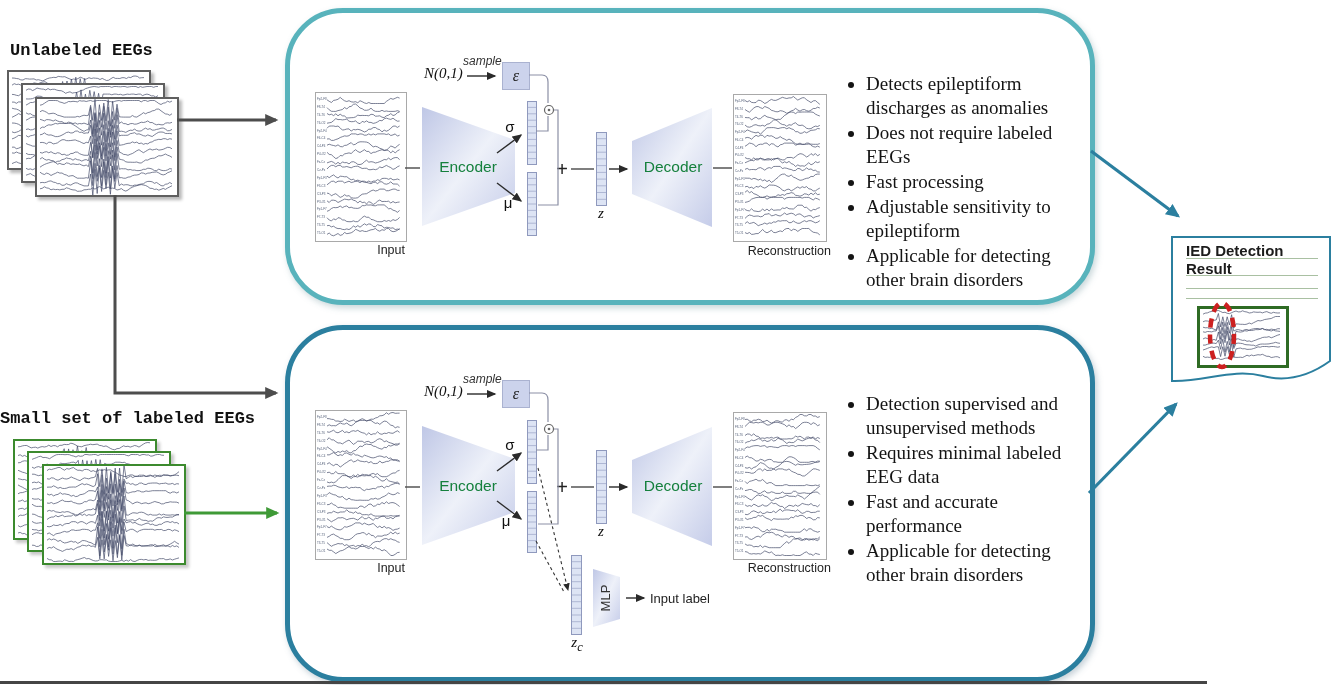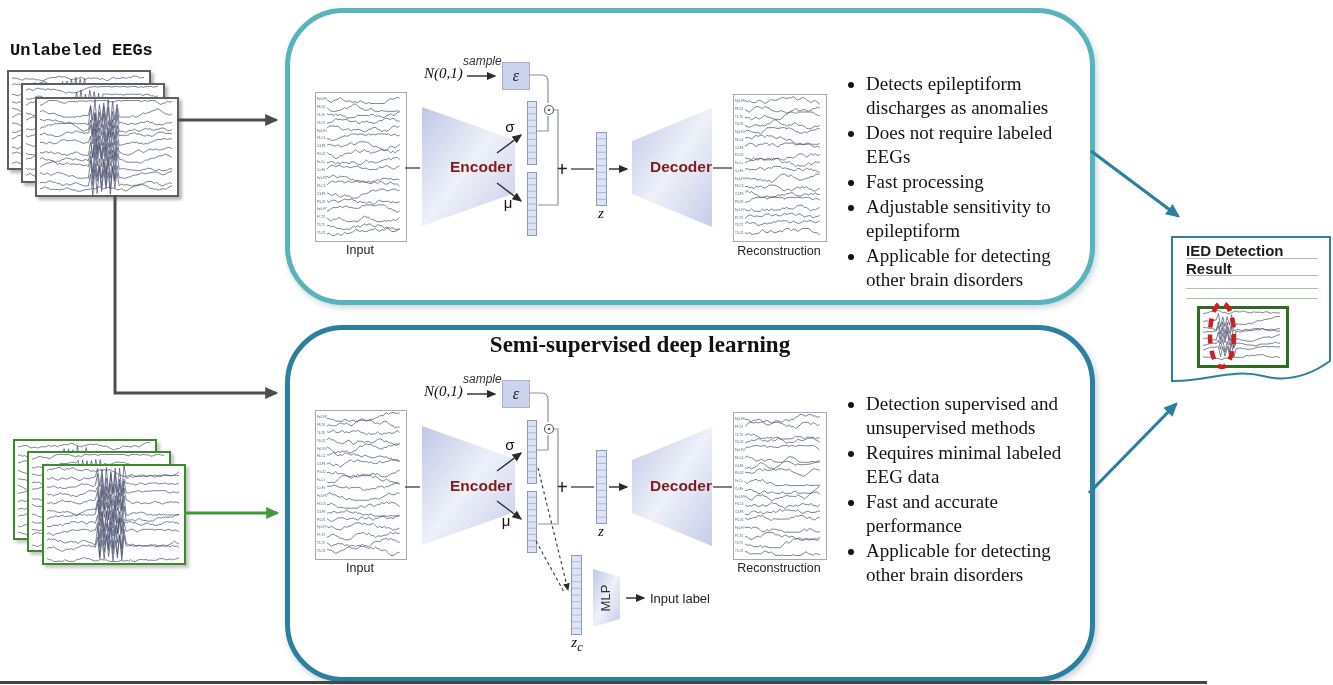--- a/index.html
+++ b/index.html
@@ -15,29 +15,29 @@
   .box-title{position:absolute;font-family:"Liberation Serif",serif;font-weight:bold;
              font-size:23px;color:#111;text-align:center;}
   .side-title{position:absolute;font-family:Liberation Mono, monospace;font-weight:bold;
               font-size:17px;color:#111;white-space:nowrap;}
   
   .eeg-card{position:absolute;background:#fff;}
   .card-gray{border:2px solid #5f5f5f;box-shadow:3px 3px 3px rgba(0,0,0,.28);}
   .card-green{border:2px solid var(--green_border);box-shadow:3px 3px 3px rgba(0,0,0,.22);}
   
   .eeg-panel{position:absolute;background:#fff;border:1px solid #a9a9a9;}
-  .panel-label{position:absolute;font-size:12.5px;color:#222;text-align:center;}
+  .panel-label{position:absolute;font-size:12.5px;color:#222;text-align:right;}
   
   .mathit{font-family:"Liberation Serif",serif;font-style:italic;}
   .sym{position:absolute;color:#111;text-align:center;}
   .eps-box{position:absolute;width:26px;height:26px;background:var(--epsilon_fill);
            border:1px solid #aab2d0;display:flex;align-items:center;justify-content:center;
            font-family:"Liberation Serif",serif;font-style:italic;font-size:16px;color:#222;}
   .small-note{position:absolute;font-size:12px;color:#333;font-style:italic;}
-  .codec-label{position:absolute;font-size:15.5px;color:#7f1d1d;text-align:right;font-weight:bold;}
+  .codec-label{position:absolute;font-size:15.5px;color:#15803d;text-align:center;}
   .plus{position:absolute;font-size:20px;color:#222;width:20px;text-align:center;}
   
   .bullets{position:absolute;font-family:"Liberation Serif",serif;font-size:19px;
            line-height:1.26;color:#141414;}
   .bullets ul{margin:0;padding-left:20px;}
   .bullets li{margin:0 0 1px 0;}
   
   #result-doc{position:absolute;left:1168px;top:233px;width:166px;height:162px;}
   .doc-line{position:absolute;height:1px;background:#a9c0a2;}
   .doc-text{position:absolute;font-size:15px;font-weight:600;color:#1c1c1c;}
@@ -56,20 +56,21 @@
   .dark-conn{stroke:#555;stroke-width:1.5;fill:none;}
   .arrow-sm{stroke:#2a2a2a;stroke-width:1.4;fill:none;}
   .mlp-text{font-family:"Liberation Sans",sans-serif;font-size:13px;fill:#333;}
 </style>
 </head>
 <body>
 
 <div id="stage">
 
   <div class="side-title" style="left:10px;top:41px;">Unlabeled EEGs</div>
+  <div class="side-title" style="left:0px;top:409px;">Small set of labeled EEGs</div>
 
   <div class="eeg-card card-gray" style="left:7px;top:70px;width:140px;height:96px;z-index:1;">
     <svg width="140" height="96">
         <polyline points="3.0,6.0 5.2,6.1 7.4,6.5 9.6,6.8 11.8,7.9 14.0,8.0 16.2,6.7 18.4,6.8 20.6,7.1 22.8,7.0 25.0,6.9 27.2,8.0 29.4,7.7 31.6,8.3 33.8,8.9 36.0,7.8 38.2,6.7 40.4,6.0 42.6,5.7 44.8,5.3 47.0,5.6 49.2,4.4 51.4,4.7 53.6,4.9 55.8,4.7 58.0,5.8 60.2,6.7 62.4,7.6 64.6,7.0 66.8,7.4 69.0,6.6 71.2,5.2 73.4,6.0 75.6,7.5 77.8,6.8 80.0,5.7 82.2,6.5 84.4,6.0 86.6,6.2 88.8,6.4 91.0,7.5 93.2,6.4 95.4,7.5 97.6,8.5 99.8,8.2 102.0,6.6 104.2,5.3 106.4,6.4 108.6,6.4 110.8,6.5 113.0,5.7 115.2,5.7 117.4,6.5 119.6,5.2 121.8,5.6 124.0,4.2 126.2,4.0 128.4,4.4 130.6,6.0 132.8,5.7 135.0,5.6" fill="none" stroke="#434a68" stroke-width="0.7"></polyline>
         <polyline points="3.0,13.2 5.2,11.7 7.4,12.5 9.6,12.2 11.8,13.0 14.0,12.4 16.2,12.6 18.4,12.1 20.6,13.2 22.8,12.1 25.0,10.9 27.2,11.3 29.4,11.7 31.6,10.5 33.8,10.1 36.0,9.7 38.2,11.1 40.4,12.2 42.6,12.6 44.8,12.3 47.0,13.7 49.2,14.0 51.4,19.2 53.6,9.5 55.8,19.2 58.0,9.0 60.2,21.4 62.4,7.0 64.6,20.5 66.8,5.2 69.0,20.6 71.2,6.7 73.4,18.2 75.6,6.4 77.8,21.2 80.0,15.3 82.2,14.1 84.4,14.6 86.6,16.1 88.8,15.6 91.0,17.0 93.2,16.6 95.4,17.4 97.6,17.9 99.8,16.6 102.0,15.9 104.2,16.4 106.4,16.4 108.6,16.8 110.8,15.9 113.0,16.6 115.2,16.0 117.4,14.7 119.6,14.9 121.8,14.5 124.0,13.5 126.2,14.5 128.4,15.9 130.6,16.7 132.8,15.1 135.0,14.9" fill="none" stroke="#434a68" stroke-width="0.7"></polyline>
         <polyline points="3.0,22.4 5.2,22.6 7.4,23.3 9.6,23.7 11.8,22.1 14.0,22.1 16.2,22.0 18.4,21.0 20.6,21.9 22.8,20.5 25.0,19.2 27.2,20.8 29.4,21.2 31.6,21.8 33.8,22.9 36.0,24.2 38.2,25.8 40.4,24.3 42.6,23.3 44.8,23.6 47.0,23.2 49.2,23.0 51.4,25.6 53.6,14.9 55.8,27.4 58.0,15.2 60.2,28.2 62.4,12.4 64.6,27.5 66.8,13.8 69.0,28.1 71.2,17.2 73.4,26.1 75.6,16.6 77.8,26.3 80.0,20.4 82.2,21.5 84.4,22.2 86.6,23.2 88.8,22.0 91.0,20.6 93.2,21.4 95.4,20.5 97.6,19.3 99.8,18.8 102.0,17.5 104.2,18.7 106.4,19.2 108.6,19.9 110.8,20.1 113.0,20.9 115.2,21.6 117.4,21.2 119.6,22.1 121.8,21.2 124.0,20.2 126.2,19.1 128.4,19.5 130.6,17.9 132.8,18.1 135.0,19.6" fill="none" stroke="#434a68" stroke-width="0.7"></polyline>
         <polyline points="3.0,30.1 5.2,30.1 7.4,31.3 9.6,29.9 11.8,30.0 14.0,30.9 16.2,30.1 18.4,31.6 20.6,30.5 22.8,31.7 25.0,31.6 27.2,33.0 29.4,33.4 31.6,33.1 33.8,32.9 36.0,32.7 38.2,31.4 40.4,30.4 42.6,29.1 44.8,27.8 47.0,29.2 49.2,29.4 51.4,34.1 53.6,24.5 55.8,34.3 58.0,22.7 60.2,33.7 62.4,24.2 64.6,35.8 66.8,19.9 69.0,35.8 71.2,23.6 73.4,37.6 75.6,22.5 77.8,33.6 80.0,28.9 82.2,29.4 84.4,27.8 86.6,26.5 88.8,27.3 91.0,26.2 93.2,25.3 95.4,25.1 97.6,26.0 99.8,26.3 102.0,26.6 104.2,27.2 106.4,26.8 108.6,27.6 110.8,29.0 113.0,28.4 115.2,29.1 117.4,27.8 119.6,26.6 121.8,26.7 124.0,27.3 126.2,26.0 128.4,27.3 130.6,28.6 132.8,27.5 135.0,28.7" fill="none" stroke="#434a68" stroke-width="0.7"></polyline>
         <polyline points="3.0,36.2 5.2,36.8 7.4,37.1 9.6,38.0 11.8,39.5 14.0,39.3 16.2,38.4 18.4,37.8 20.6,38.5 22.8,39.2 25.0,37.7 27.2,38.4 29.4,37.2 31.6,37.0 33.8,37.8 36.0,37.6 38.2,39.0 40.4,39.8 42.6,38.6 44.8,37.3 47.0,36.2 49.2,34.7 51.4,41.8 53.6,31.0 55.8,44.1 58.0,29.5 60.2,43.3 62.4,29.8 64.6,42.0 66.8,32.0 69.0,42.8 71.2,29.9 73.4,43.9 75.6,31.0 77.8,45.0 80.0,37.7 82.2,36.4 84.4,36.6 86.6,36.4 88.8,35.5 91.0,34.1 93.2,32.7 95.4,32.3 97.6,33.7 99.8,33.4 102.0,34.7 104.2,34.2 106.4,33.7 108.6,34.0 110.8,32.5 113.0,32.1 115.2,32.2 117.4,33.2 119.6,33.8 121.8,34.2 124.0,35.7 126.2,36.1 128.4,35.0 130.6,33.7 132.8,32.5 135.0,32.0" fill="none" stroke="#434a68" stroke-width="0.7"></polyline>
         <polyline points="3.0,45.3 5.2,44.2 7.4,43.0 9.6,41.6 11.8,42.7 14.0,43.5 16.2,42.0 18.4,41.5 20.6,40.0 22.8,39.7 25.0,40.7 27.2,40.6 29.4,39.7 31.6,39.7 33.8,39.7 36.0,39.7 38.2,39.7 40.4,39.7 42.6,40.9 44.8,42.2 47.0,41.4 49.2,40.9 51.4,49.0 53.6,38.1 55.8,52.1 58.0,35.9 60.2,49.8 62.4,36.9 64.6,50.2 66.8,37.8 69.0,50.3 71.2,38.6 73.4,48.6 75.6,39.5 77.8,49.3 80.0,45.1 82.2,45.8 84.4,44.8 86.6,46.3 88.8,46.0 91.0,45.6 93.2,44.7 95.4,43.1 97.6,44.3 99.8,43.1 102.0,43.2 104.2,44.3 106.4,45.6 108.6,44.4 110.8,45.7 113.0,45.4 115.2,45.6 117.4,45.1 119.6,44.6 121.8,43.4 124.0,41.8 126.2,41.1 128.4,39.7 130.6,39.7 132.8,40.0 135.0,39.9" fill="none" stroke="#434a68" stroke-width="0.7"></polyline>
         <polyline points="3.0,51.0 5.2,51.1 7.4,51.5 9.6,52.3 11.8,53.7 14.0,52.7 16.2,52.5 18.4,51.3 20.6,51.9 22.8,51.3 25.0,50.2 27.2,50.7 29.4,49.9 31.6,48.8 33.8,49.3 36.0,48.4 38.2,47.5 40.4,47.3 42.6,47.3 44.8,47.3 47.0,47.3 49.2,47.3 51.4,57.5 53.6,44.2 55.8,57.3 58.0,45.7 60.2,57.8 62.4,46.9 64.6,60.5 66.8,47.4 69.0,60.2 71.2,47.8 73.4,58.3 75.6,44.4 77.8,59.2 80.0,49.2 82.2,48.3 84.4,49.7 86.6,51.2 88.8,51.7 91.0,50.4 93.2,49.9 95.4,49.3 97.6,49.3 99.8,50.3 102.0,51.7 104.2,50.3 106.4,49.6 108.6,49.2 110.8,50.7 113.0,51.0 115.2,50.9 117.4,49.8 119.6,50.2 121.8,50.4 124.0,50.1 126.2,51.4 128.4,51.3 130.6,52.7 132.8,51.6 135.0,50.8" fill="none" stroke="#434a68" stroke-width="0.7"></polyline>
@@ -158,21 +159,20 @@
         <polyline points="3.0,68.0 5.2,66.9 7.4,68.4 9.6,69.6 11.8,67.9 14.0,67.4 16.2,67.0 18.4,66.1 20.6,65.4 22.8,66.1 25.0,65.6 27.2,64.0 29.4,63.9 31.6,64.5 33.8,64.3 36.0,64.1 38.2,63.3 40.4,63.3 42.6,63.5 44.8,63.9 47.0,65.6 49.2,64.1 51.4,64.2 53.6,56.8 55.8,80.8 58.0,53.3 60.2,78.8 62.4,57.5 64.6,80.9 66.8,55.7 69.0,82.2 71.2,59.1 73.4,76.7 75.6,53.4 77.8,82.8 80.0,56.1 82.2,65.6 84.4,64.3 86.6,63.3 88.8,63.3 91.0,64.6 93.2,66.2 95.4,64.7 97.6,63.9 99.8,63.3 102.0,63.3 104.2,63.4 106.4,63.3 108.6,63.3 110.8,64.2 113.0,63.5 115.2,63.6 117.4,63.4 119.6,64.6 121.8,64.4 124.0,63.3 126.2,63.6 128.4,65.0 130.6,63.8 132.8,64.5 135.0,65.6" fill="none" stroke="#434a68" stroke-width="0.7"></polyline>
         <polyline points="3.0,74.2 5.2,72.7 7.4,73.9 9.6,73.0 11.8,73.8 14.0,75.4 16.2,74.3 18.4,76.0 20.6,77.0 22.8,76.6 25.0,75.9 27.2,75.1 29.4,76.1 31.6,75.7 33.8,77.4 36.0,76.2 38.2,74.6 40.4,74.6 42.6,75.2 44.8,76.2 47.0,76.7 49.2,78.0 51.4,79.2 53.6,61.0 55.8,90.0 58.0,63.3 60.2,86.0 62.4,68.4 64.6,84.3 66.8,61.6 69.0,88.1 71.2,61.8 73.4,88.3 75.6,68.6 77.8,89.3 80.0,63.2 82.2,77.6 84.4,78.5 86.6,79.6 88.8,78.0 91.0,79.4 93.2,80.0 95.4,79.4 97.6,80.0 99.8,80.0 102.0,80.0 104.2,80.0 106.4,80.0 108.6,79.8 110.8,78.4 113.0,79.7 115.2,80.0 117.4,80.0 119.6,80.0 121.8,80.0 124.0,79.2 126.2,78.1 128.4,76.8 130.6,75.3 132.8,76.9 135.0,78.1" fill="none" stroke="#434a68" stroke-width="0.7"></polyline>
         <polyline points="3.0,82.6 5.2,81.4 7.4,82.0 9.6,80.7 11.8,82.4 14.0,83.6 16.2,84.4 18.4,85.4 20.6,84.3 22.8,83.2 25.0,83.4 27.2,82.6 29.4,83.8 31.6,82.4 33.8,81.2 36.0,80.7 38.2,79.2 40.4,79.5 42.6,80.0 44.8,79.0 47.0,80.4 49.2,80.0 51.4,81.3 53.6,71.3 55.8,92.9 58.0,73.8 60.2,92.9 62.4,70.4 64.6,90.4 66.8,73.8 69.0,94.8 71.2,74.5 73.4,91.7 75.6,70.1 77.8,93.9 80.0,69.5 82.2,79.8 84.4,80.1 86.6,78.8 88.8,79.9 91.0,80.2 93.2,79.8 95.4,79.1 97.6,80.0 99.8,79.9 102.0,79.7 104.2,79.5 106.4,78.8 108.6,78.8 110.8,80.5 113.0,80.6 115.2,80.0 117.4,79.4 119.6,78.8 121.8,80.1 124.0,79.9 126.2,81.0 128.4,79.5 130.6,80.6 132.8,79.9 135.0,81.5" fill="none" stroke="#434a68" stroke-width="0.7"></polyline>
         <polyline points="3.0,92.4 5.2,93.7 7.4,93.9 9.6,95.5 11.8,95.5 14.0,95.2 16.2,95.1 18.4,95.5 20.6,93.8 22.8,94.5 25.0,95.5 27.2,95.3 29.4,95.5 31.6,94.1 33.8,93.6 36.0,93.0 38.2,92.2 40.4,91.5 42.6,92.8 44.8,92.5 47.0,93.5 49.2,94.5 51.4,95.0 53.6,94.8 55.8,93.7 58.0,93.7 60.2,94.0 62.4,93.8 64.6,95.1 66.8,95.5 69.0,95.5 71.2,95.5 73.4,95.5 75.6,94.9 77.8,94.3 80.0,95.4 82.2,94.1 84.4,95.2 86.6,93.6 88.8,95.2 91.0,95.5 93.2,94.4 95.4,93.5 97.6,93.4 99.8,93.9 102.0,93.4 104.2,94.4 106.4,94.1 108.6,94.3 110.8,94.3 113.0,94.0 115.2,92.7 117.4,92.7 119.6,92.6 121.8,93.8 124.0,93.6 126.2,92.9 128.4,94.0 130.6,93.2 132.8,92.5 135.0,91.9" fill="none" stroke="#434a68" stroke-width="0.7"></polyline>
       </svg>
   </div>
 
   <div id="box-unsup" class="pipe-box"></div>
   <div id="box-semi" class="pipe-box"></div>
 
-  <div class="box-title" style="left:440px;top:332px;width:400px;">Semi-supervised deep learning</div>
 
   <div class="sym mathit" style="left:424px;top:65px;font-size:15px;">N(0,1)</div>
   <div class="small-note" style="left:463px;top:54px;">sample</div>
   <div class="eps-box" style="left:502px;top:62px;">
       <span>ε</span>
     </div>
 
   <div class="eeg-panel" style="left:315px;top:92px;width:90px;height:148px;">
     <svg width="88" height="146">
         <polyline points="11.0,6.8 13.2,8.3 15.4,9.5 17.6,7.4 19.8,7.0 22.0,6.3 24.2,4.4 26.4,6.3 28.6,7.8 30.8,8.5 33.0,7.7 35.2,8.8 37.4,9.1 39.6,8.7 41.8,9.8 44.0,7.7 46.2,8.7 48.4,9.9 50.6,10.5 52.8,9.5 55.0,10.5 57.2,10.5 59.4,10.5 61.6,10.5 63.8,10.5 66.0,10.5 68.2,10.5 70.4,8.4 72.6,6.9 74.8,5.4 77.0,6.3 79.2,5.3 81.4,4.3 83.6,5.1" fill="none" stroke="#434a68" stroke-width="0.7"></polyline>

